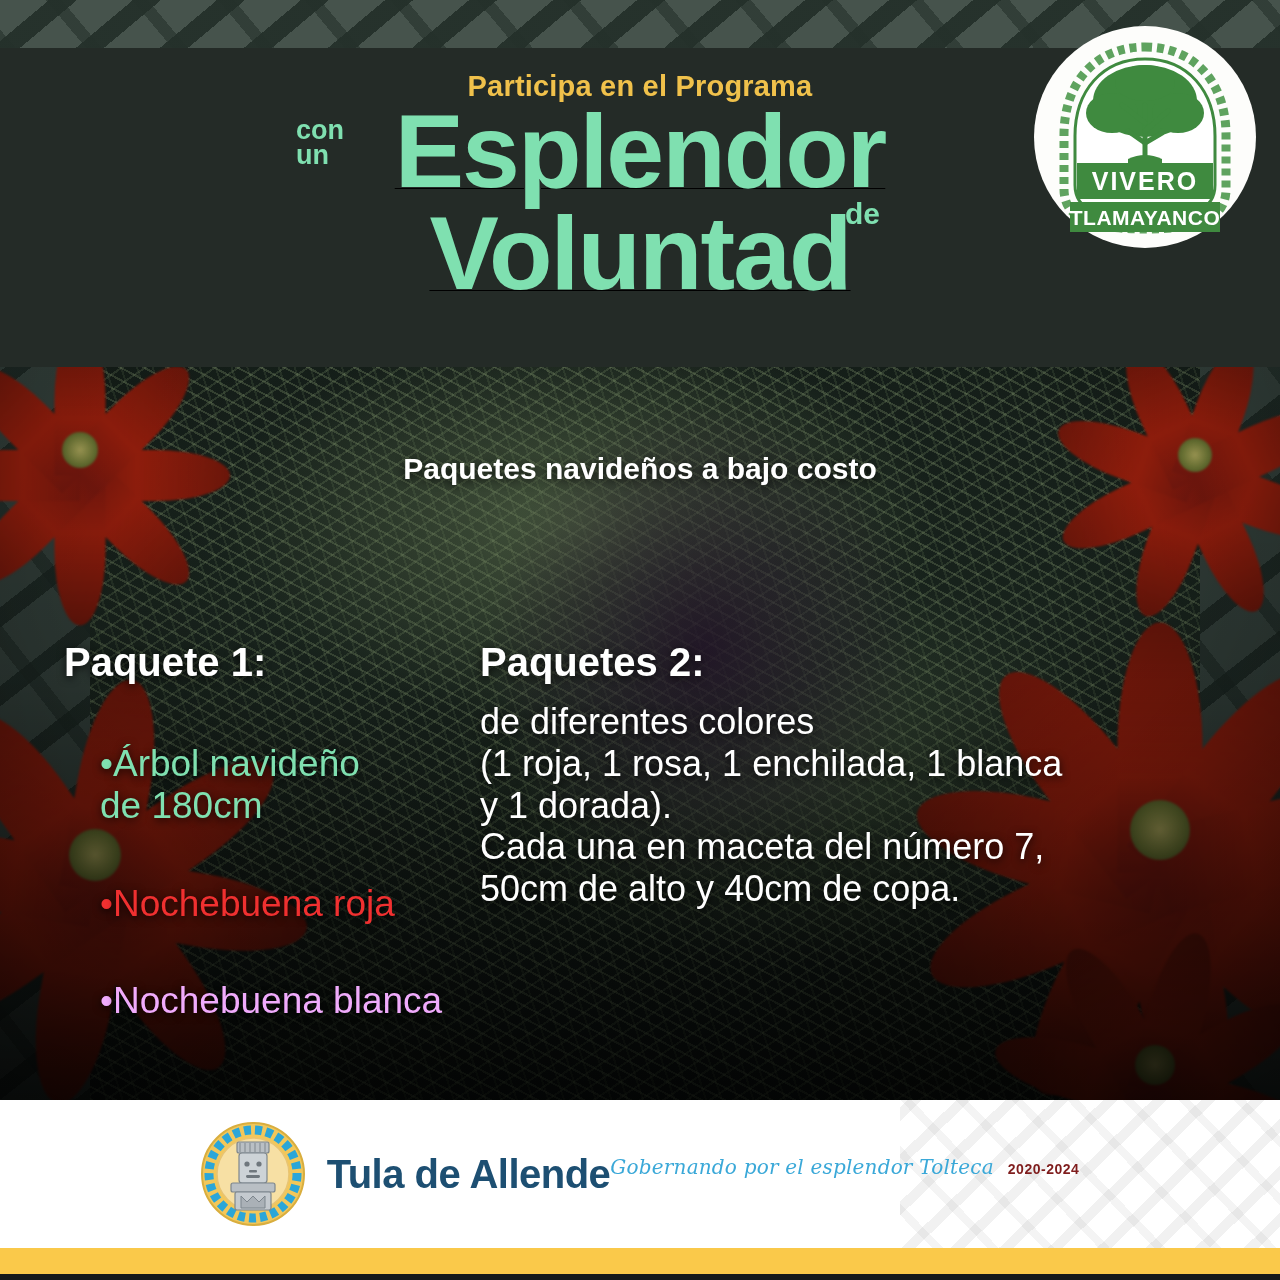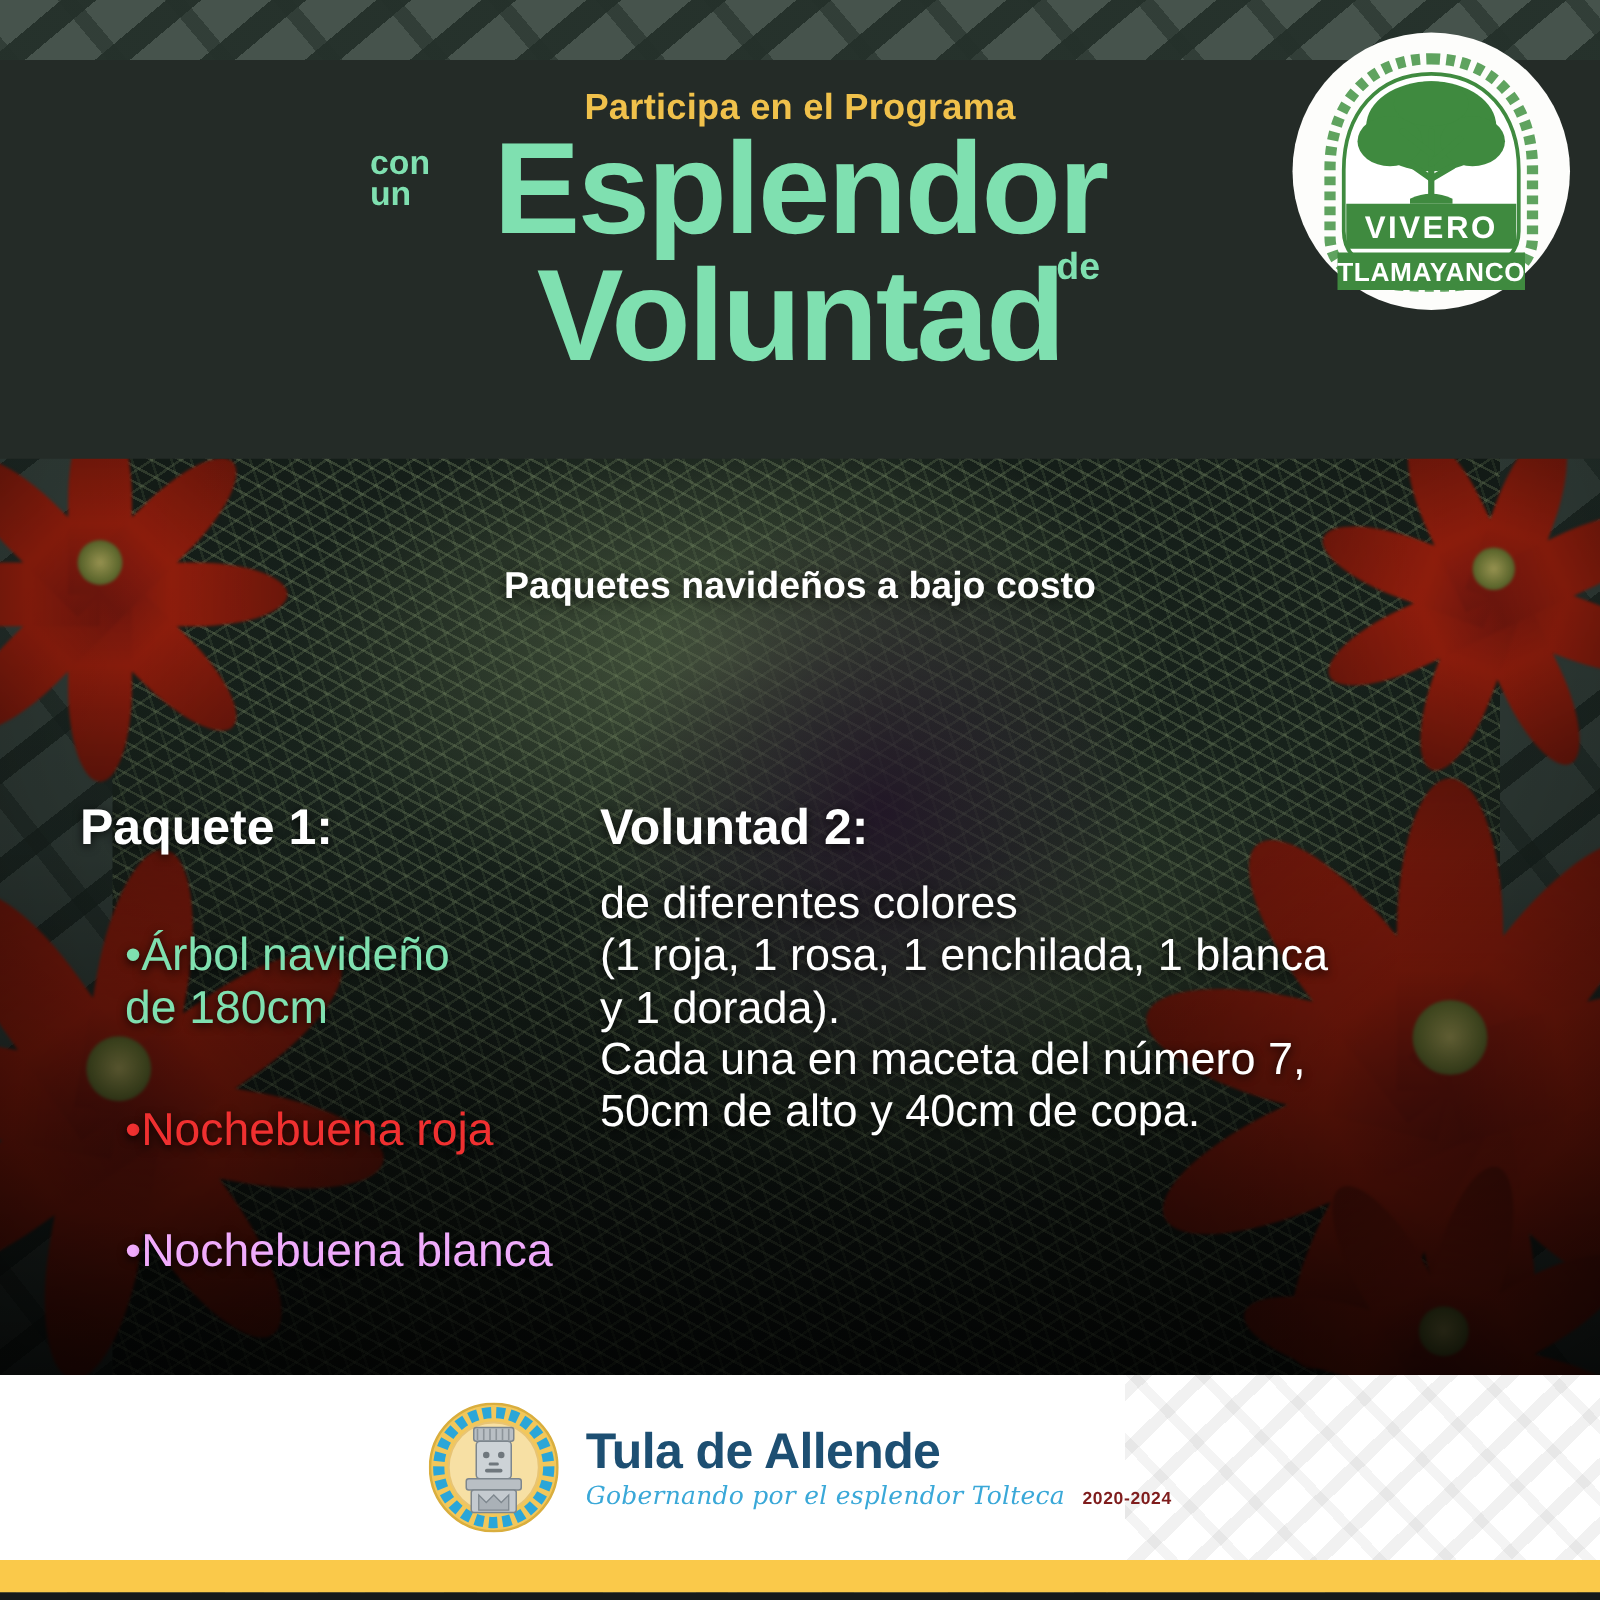--- a/index.html
+++ b/index.html
@@ -130,20 +130,21 @@
   .title-wrap {
     position: absolute;
     top: 104px;
     left: 0; right: 0;
     z-index: 6;
   }
   .title-line {
     position: relative;
     text-align: center;
     line-height: 0.92;
+    text-decoration: underline;
   }
   .title-main {
     font-size: 104px;
     font-weight: bold;
     color: #7fe0b0;
     letter-spacing: -2px;
   }
   .sup-conun {
     position: absolute;
     left: 296px;
@@ -257,21 +258,21 @@
         rgba(0,0,0,0.045) 0 8px,
         rgba(0,0,0,0) 8px 40px);
   }
   .footer-inner {
     position: relative;
     display: flex;
     align-items: center;
     gap: 22px;
     z-index: 2;
   }
-  .footer-text { display: flex; flex-direction: column; }
+  .footer-text { display: flex; }
   .muni-name {
     font-size: 40px;
     font-weight: bold;
     color: #1d4f72;
     letter-spacing: -0.5px;
     line-height: 1.05;
   }
   .muni-tag-row {
     display: flex;
     align-items: baseline;
@@ -456,21 +457,21 @@
       </div>
       <div class="pkg-item c-red">
         <span>•</span><span>Nochebuena roja</span>
       </div>
       <div class="pkg-item c-white">
         <span>•</span><span>Nochebuena blanca</span>
       </div>
     </div>
 
     <div class="pkg-col-2">
-      <div class="pkg-title">Voluntad 2:</div>
+      <div class="pkg-title">Paquetes 2:</div>
       <div class="pkg-body">de diferentes colores
 (1 roja, 1 rosa, 1 enchilada, 1 blanca
 y 1 dorada).
 Cada una en maceta del número 7,
 50cm de alto y 40cm de copa.</div>
     </div>
 
   </div>
 
   <div class="footer">

